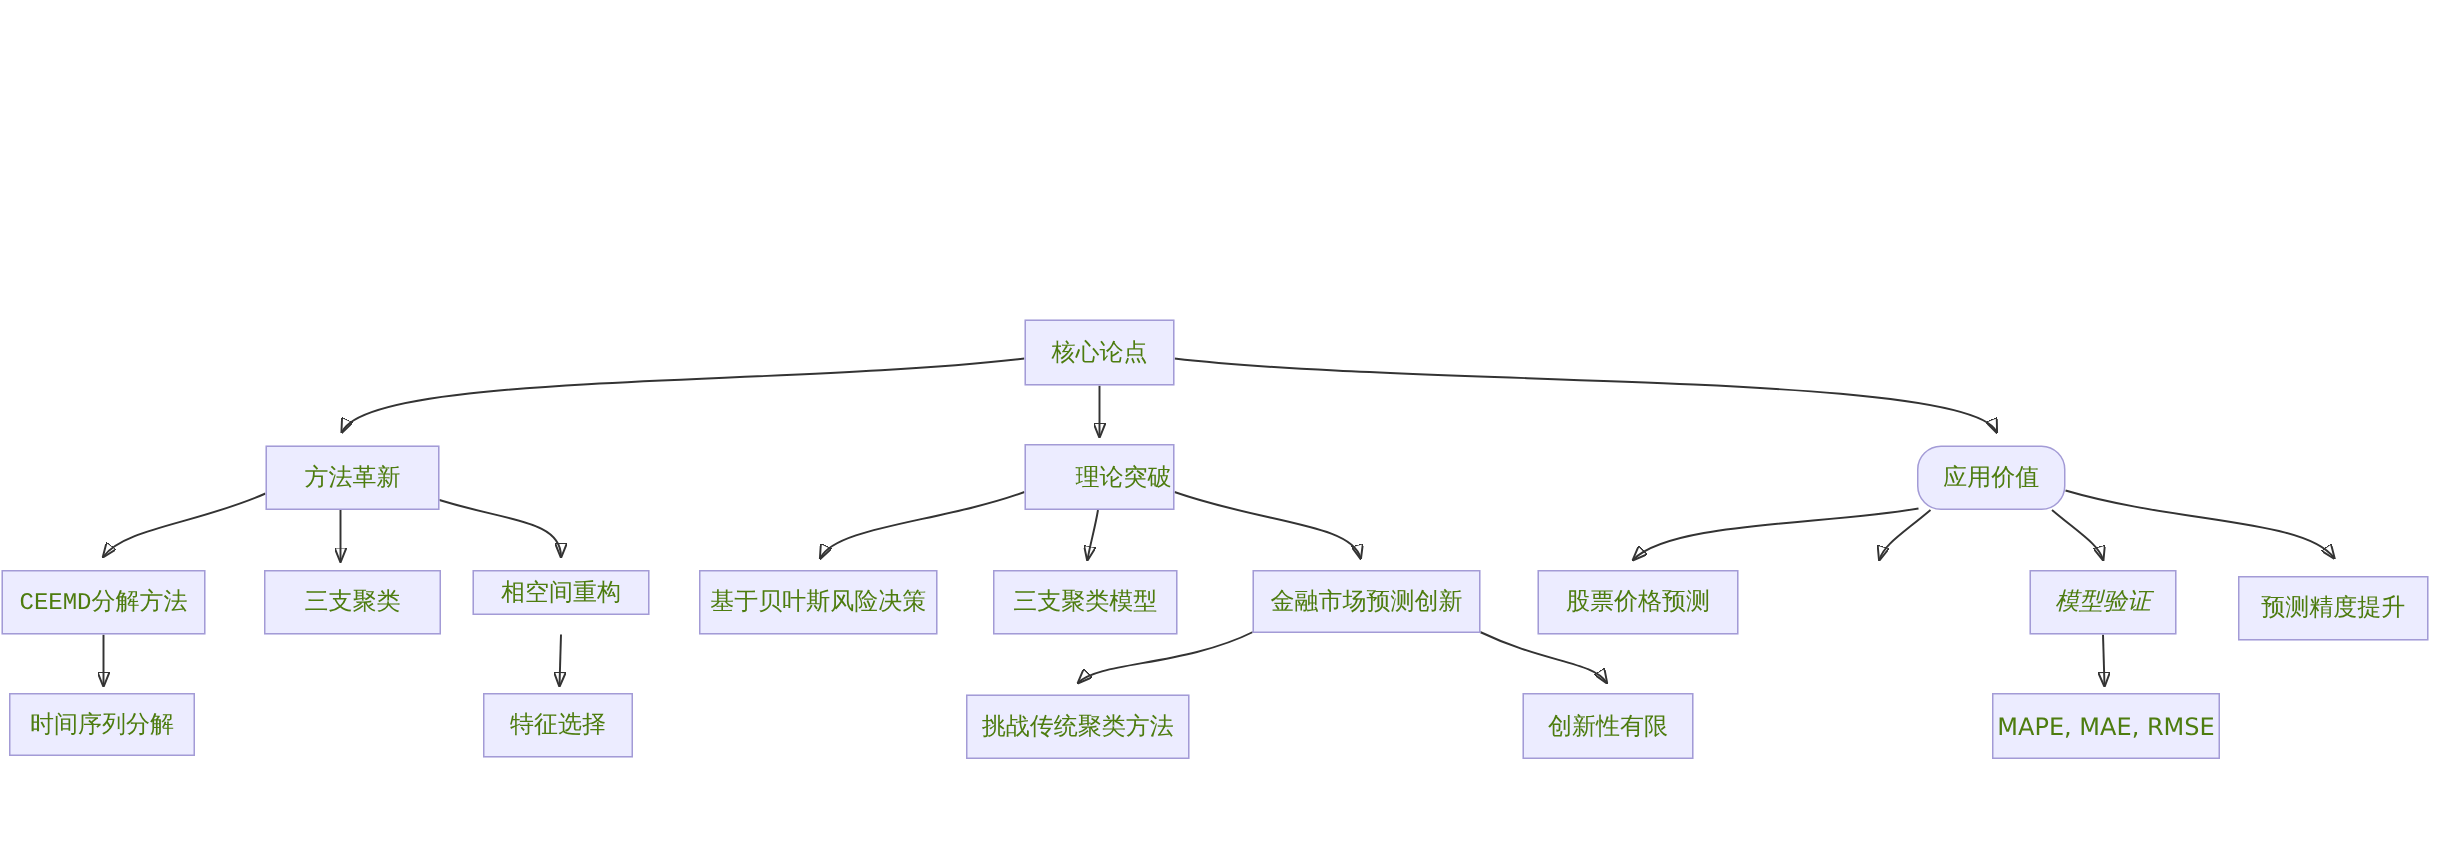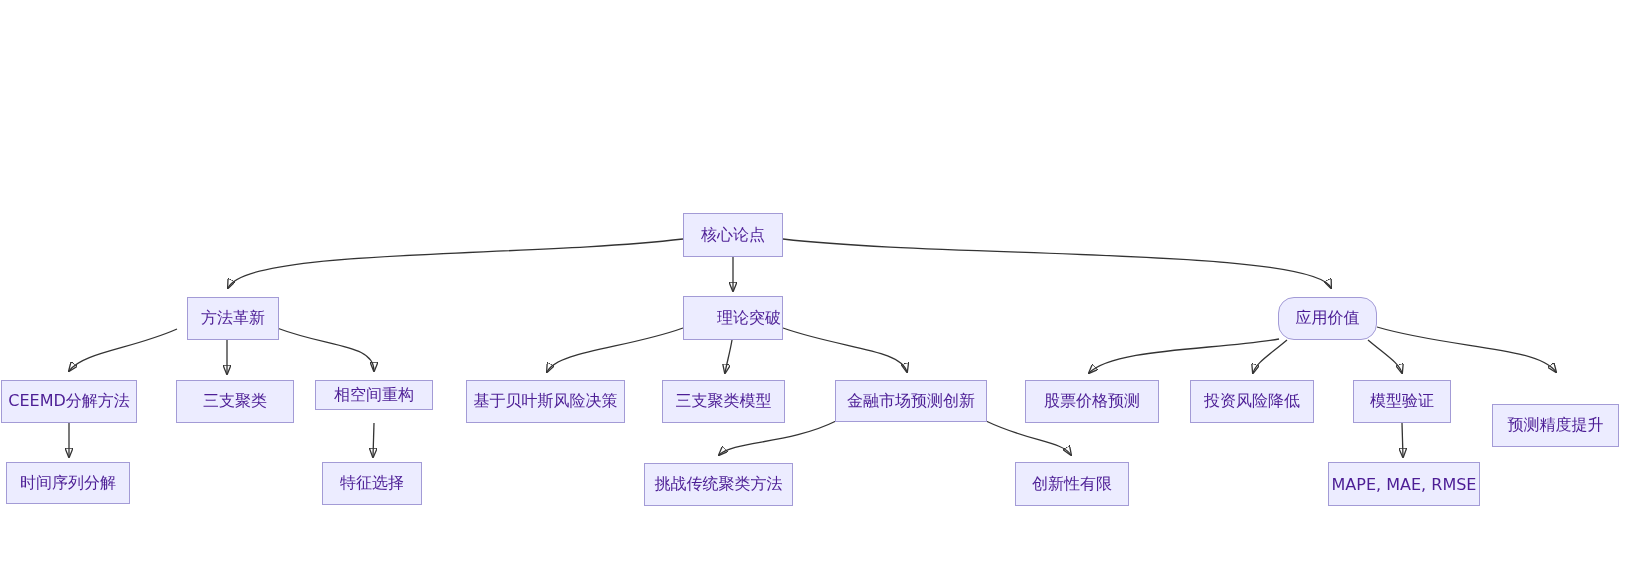--- a/index.html
+++ b/index.html
@@ -20,21 +20,21 @@
   .edges path {
     fill: none;
     stroke: #333333;
     stroke-width: 1.3;
   }
   .node {
     position: absolute;
     box-sizing: border-box;
     background: #ECECFF;
     border: 1.3px solid #a39bd6;
-    color: #4c1d95;
+    color: #4d7c0f;
     font-size: 16px;
     display: flex;
     align-items: center;
     justify-content: center;
     text-align: center;
     white-space: nowrap;
   }
 </style>
 </head>
 <body>
@@ -62,34 +62,33 @@
     <path d="M 1377 327 C 1452 349, 1537 346, 1556 372" marker-end="url(#arrow)"></path>
     <path d="M 69 423 L 69 457" marker-end="url(#arrow)"></path>
     <path d="M 374 423 L 373 457" marker-end="url(#arrow)"></path>
     <path d="M 836 421 C 790 444, 733 441, 719 455" marker-end="url(#arrow)"></path>
     <path d="M 986 421 C 1030 442, 1062 441, 1071 455" marker-end="url(#arrow)"></path>
     <path d="M 1402 423 L 1403 457" marker-end="url(#arrow)"></path>
   </svg>
 
   <div class="node" style="left:683px; top:213px; width:100px; height:44px;">核心论点</div>
 
-  <div class="node" style="left:187px; top:297px; width:92px; height:43px;font-family:Liberation Mono, monospace;">方法革新</div>
+  <div class="node" style="left:177px; top:297px; width:116px; height:43px;font-family:Liberation Mono, monospace;">方法革新</div>
   <div class="node" style="left:683px; top:296px; width:100px; height:44px;padding-left:32px;">理论突破</div>
   <div class="node" style="left:1278px; top:297px; width:99px; height:43px;border-radius:16px;">应用价值</div>
 
-  <div class="node" style="left:1px; top:380px; width:136px; height:43px;">CEEMD分解方法</div>
+  <div class="node" style="left:1px; top:380px; width:136px; height:43px;font-family:Liberation Mono, monospace;">CEEMD分解方法</div>
   <div class="node" style="left:176px; top:380px; width:118px; height:43px;">三支聚类</div>
   <div class="node" style="left:315px; top:380px; width:118px; height:30px;">相空间重构</div>
   <div class="node" style="left:466px; top:380px; width:159px; height:43px;">基于贝叶斯风险决策</div>
   <div class="node" style="left:835px; top:380px; width:152px; height:42px;">金融市场预测创新</div>
   <div class="node" style="left:662px; top:380px; width:123px; height:43px;">三支聚类模型</div>
   <div class="node" style="left:1025px; top:380px; width:134px; height:43px;">股票价格预测</div>
-  <div class="node" style="left:1190px; top:380px; width:124px; height:43px;">投资风险降低</div>
-  <div class="node" style="left:1353px; top:380px; width:98px; height:43px;">模型验证</div>
-  <div class="node" style="left:1492px; top:404px; width:127px; height:43px;">预测精度提升</div>
+  <div class="node" style="left:1353px; top:380px; width:98px; height:43px;font-style:italic;">模型验证</div>
+  <div class="node" style="left:1492px; top:384px; width:127px; height:43px;">预测精度提升</div>
 
   <div class="node" style="left:6px; top:462px; width:124px; height:42px;">时间序列分解</div>
   <div class="node" style="left:322px; top:462px; width:100px; height:43px;">特征选择</div>
   <div class="node" style="left:644px; top:463px; width:149px; height:43px;">挑战传统聚类方法</div>
   <div class="node" style="left:1015px; top:462px; width:114px; height:44px;">创新性有限</div>
   <div class="node" style="left:1328px; top:462px; width:152px; height:44px;">MAPE, MAE, RMSE</div>
 
 </div>
 
 </body></html>

